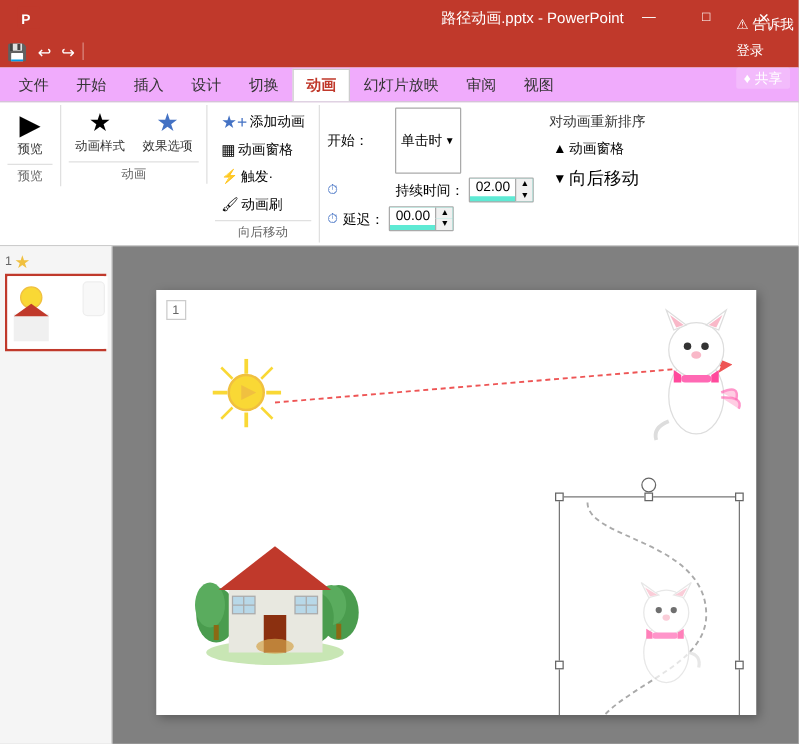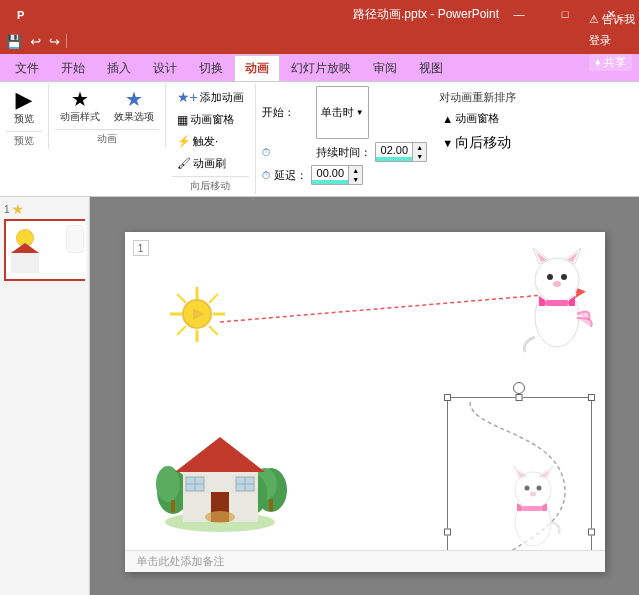--- a/index.html
+++ b/index.html
@@ -351,19 +351,16 @@
           <circle cx="28" cy="26" r="2.5" fill="#333"></circle>
           <circle cx="40" cy="26" r="2.5" fill="#333"></circle>
           <ellipse cx="34" cy="32" rx="3" ry="2.5" fill="#f9b8c8"></ellipse>
           <rect x="23" y="44" width="20" height="5" fill="#ff69b4" rx="2"></rect>
           <polygon points="23,44 18,41 18,49 23,49" fill="#ff4a9c"></polygon>
           <polygon points="43,44 48,41 48,49 43,49" fill="#ff4a9c"></polygon>
           <path d="M52,60 Q62,62 60,72" stroke="#ddd" stroke-width="2.5" fill="none"></path>
         </svg>
       </div>
 
-      <div style="position:absolute; bottom:0; left:0; right:0; height:22px; background:#f8f8f8; border-top:1px solid #ddd; display:flex; align-items:center; padding-left:12px; font-size:11px; color:#999; cursor:text;">
-        单击此处添加备注
-      </div>
 
     </div>
   </div>
 </div>
 
 </body></html>

